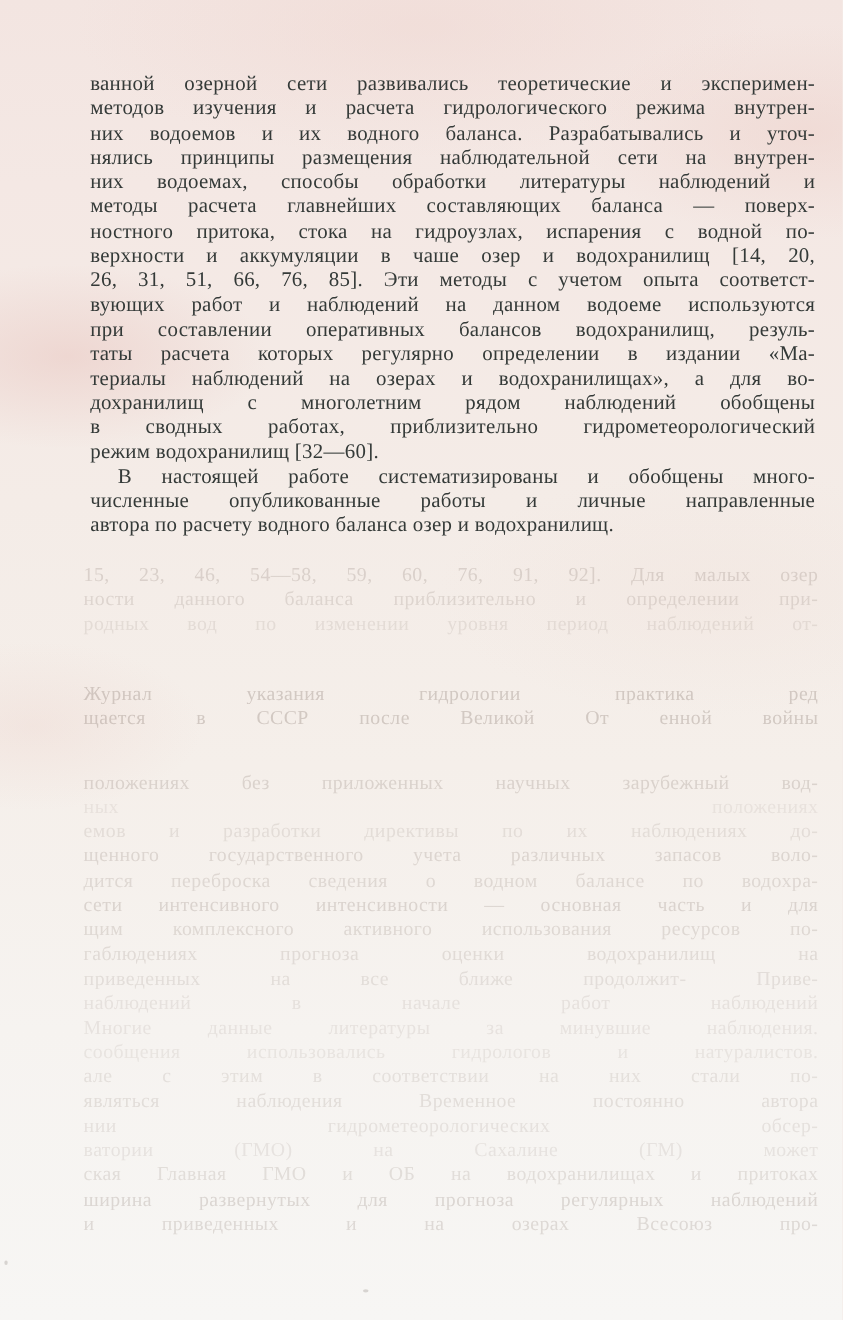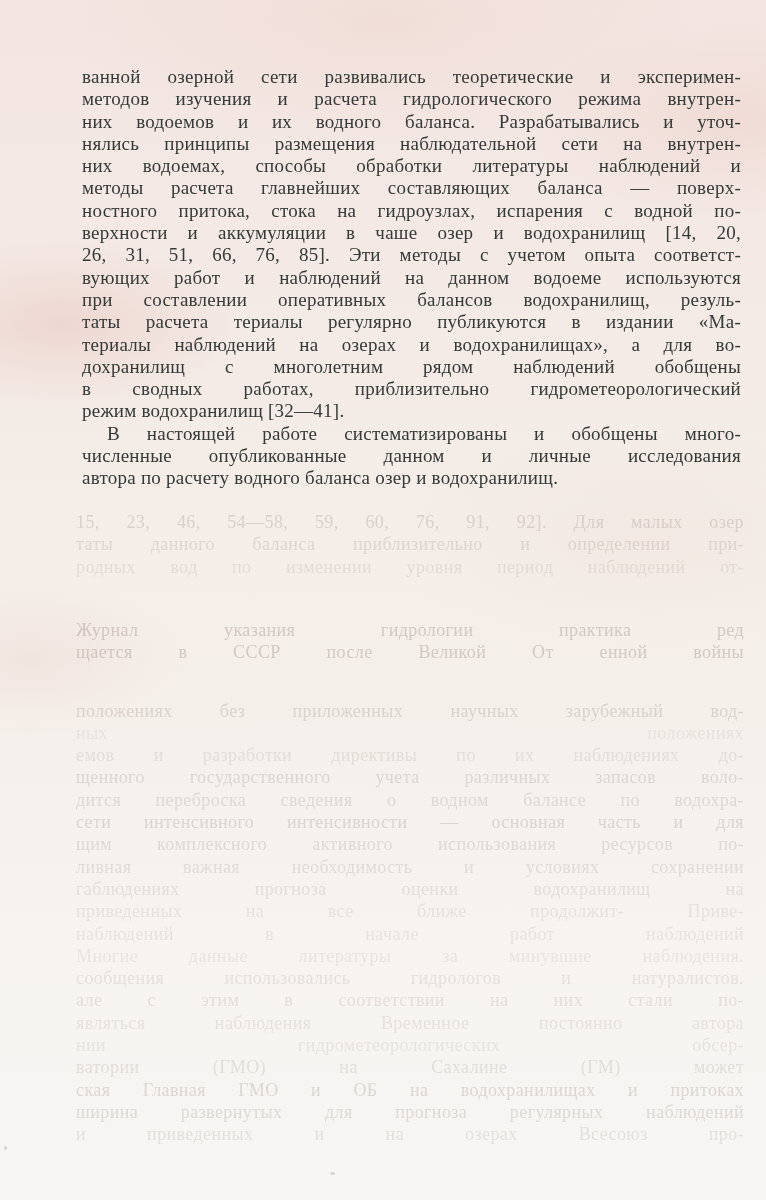--- a/index.html
+++ b/index.html
@@ -94,50 +94,49 @@
         <div class="line">методов изучения и расчета гидрологического режима внутрен-</div>
         <div class="line">них водоемов и их водного баланса. Разрабатывались и уточ-</div>
         <div class="line">нялись принципы размещения наблюдательной сети на внутрен-</div>
         <div class="line">них водоемах, способы обработки литературы наблюдений и</div>
         <div class="line">методы расчета главнейших составляющих баланса — поверх-</div>
         <div class="line">ностного притока, стока на гидроузлах, испарения с водной по-</div>
         <div class="line">верхности и аккумуляции в чаше озер и водохранилищ [14, 20,</div>
         <div class="line">26, 31, 51, 66, 76, 85]. Эти методы с учетом опыта соответст-</div>
         <div class="line">вующих работ и наблюдений на данном водоеме используются</div>
         <div class="line">при составлении оперативных балансов водохранилищ, резуль-</div>
-        <div class="line">таты расчета териалы регулярно публикуются в издании «Ма-</div>
+        <div class="line">таты расчета которых регулярно определении в издании «Ма-</div>
         <div class="line">териалы наблюдений на озерах и водохранилищах», а для во-</div>
         <div class="line">дохранилищ с многолетним рядом наблюдений обобщены</div>
         <div class="line">в сводных работах, приблизительно гидрометеорологический</div>
-        <div class="line">режим водохранилищ [32—41].</div>
+        <div class="line">режим водохранилищ [32—60].</div>
       </div>
     <div class="para para-2">
         <div class="line">В настоящей работе систематизированы и обобщены много-</div>
-        <div class="line">численные опубликованные данном и личные исследования</div>
+        <div class="line">численные опубликованные работы и личные направленные</div>
         <div class="line">автора по расчету водного баланса озер и водохранилищ.</div>
       </div>
   </div>
 
   <div class="ghost ghost-a">
       <div class="line">15, 23, 46, 54—58, 59, 60, 76, 91, 92]. Для малых озер</div>
-      <div class="line">таты данного баланса приблизительно и определении при-</div>
+      <div class="line">ности данного баланса приблизительно и определении при-</div>
       <div class="line">родных вод по изменении уровня период наблюдений от-</div>
     </div>
 
   <div class="ghost ghost-b">
       <div class="line">Журнал указания гидрологии практика ред</div>
       <div class="line">щается в СССР после Великой От енной войны</div>
       <div class="line">положениях без приложенных научных зарубежный вод-</div>
       <div class="line">ных положениях</div>
       <div class="line">емов и разработки директивы по их наблюдениях до-</div>
       <div class="line">щенного государственного учета различных запасов воло-</div>
       <div class="line">дится переброска сведения о водном балансе по водохра-</div>
       <div class="line">сети интенсивного интенсивности — основная часть и для</div>
       <div class="line">щим комплексного активного использования ресурсов по-</div>
-      <div class="line">ливная важная необходимость и условиях сохранении</div>
       <div class="line">габлюдениях прогноза оценки водохранилищ на</div>
       <div class="line">приведенных на все ближе продолжит- Приве-</div>
       <div class="line">наблюдений в начале работ наблюдений</div>
       <div class="line">Многие данные литературы за минувшие наблюдения.</div>
       <div class="line">сообщения использовались гидрологов и натуралистов.</div>
       <div class="line">але с этим в соответствии на них стали по-</div>
       <div class="line">являться наблюдения Временное постоянно автора</div>
       <div class="line">нии гидрометеорологических обсер-</div>
       <div class="line">ватории (ГМО) на Сахалине (ГМ) может</div>
       <div class="line">ская Главная ГМО и ОБ на водохранилищах и притоках</div>

